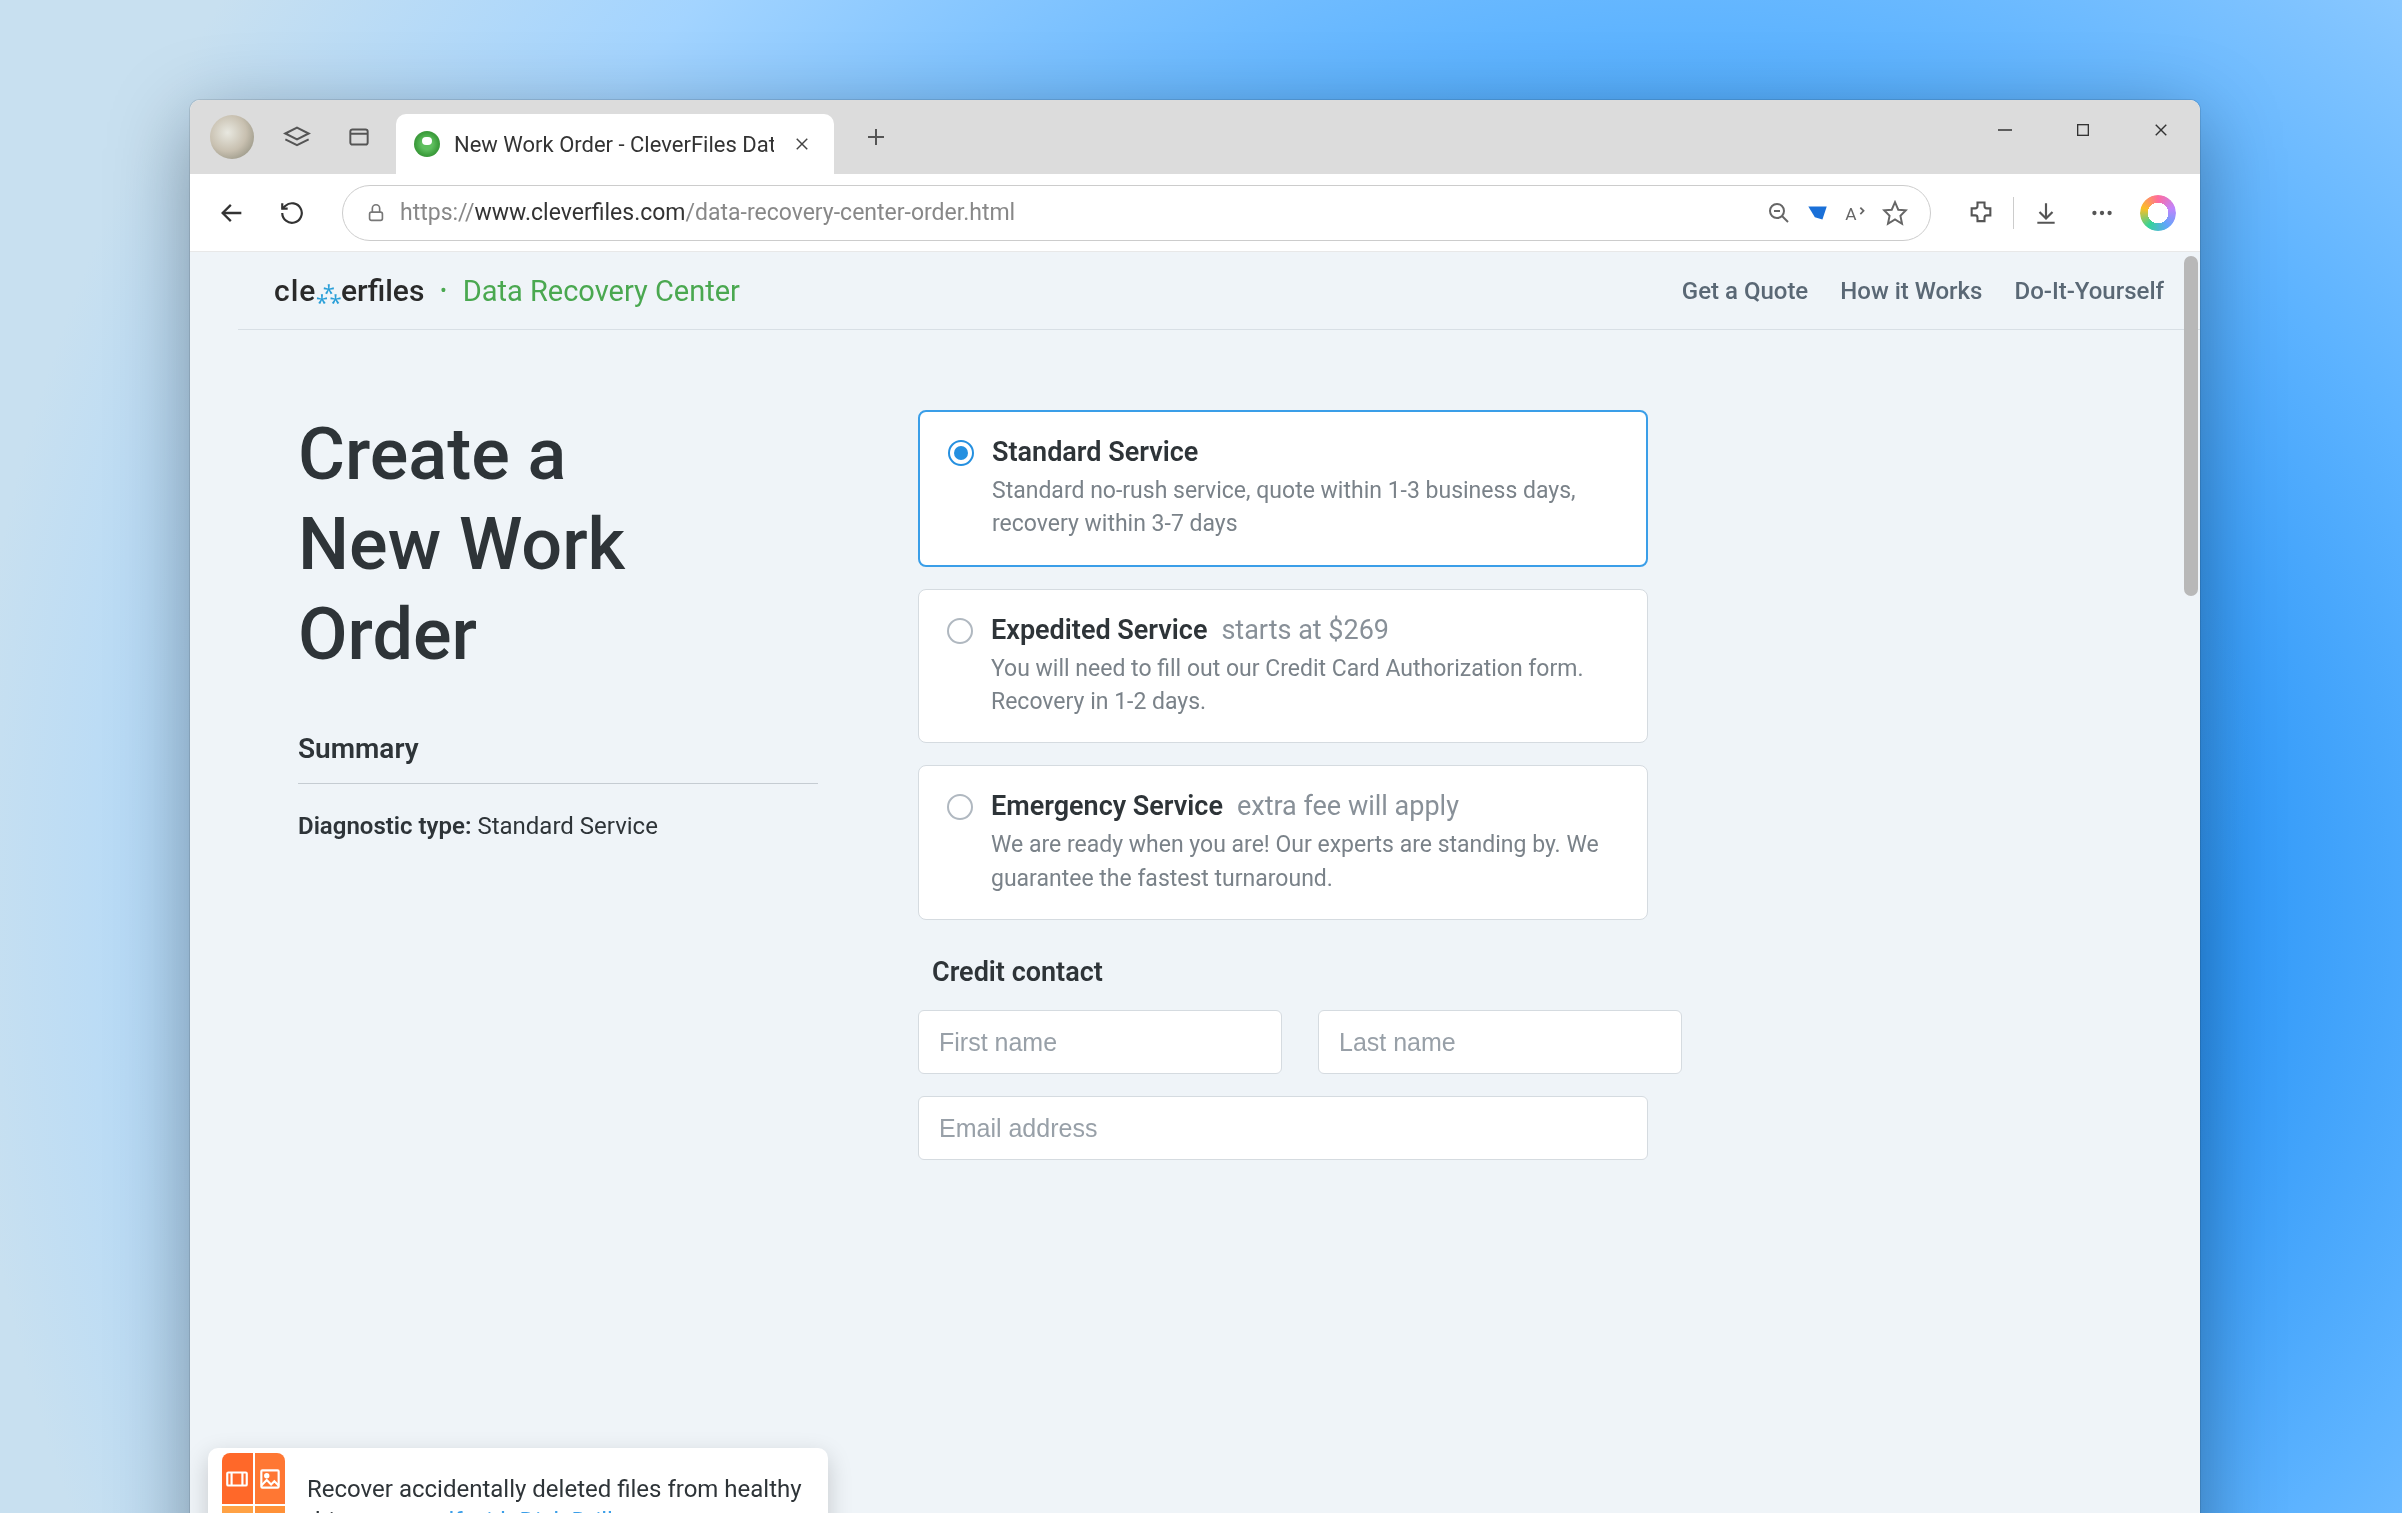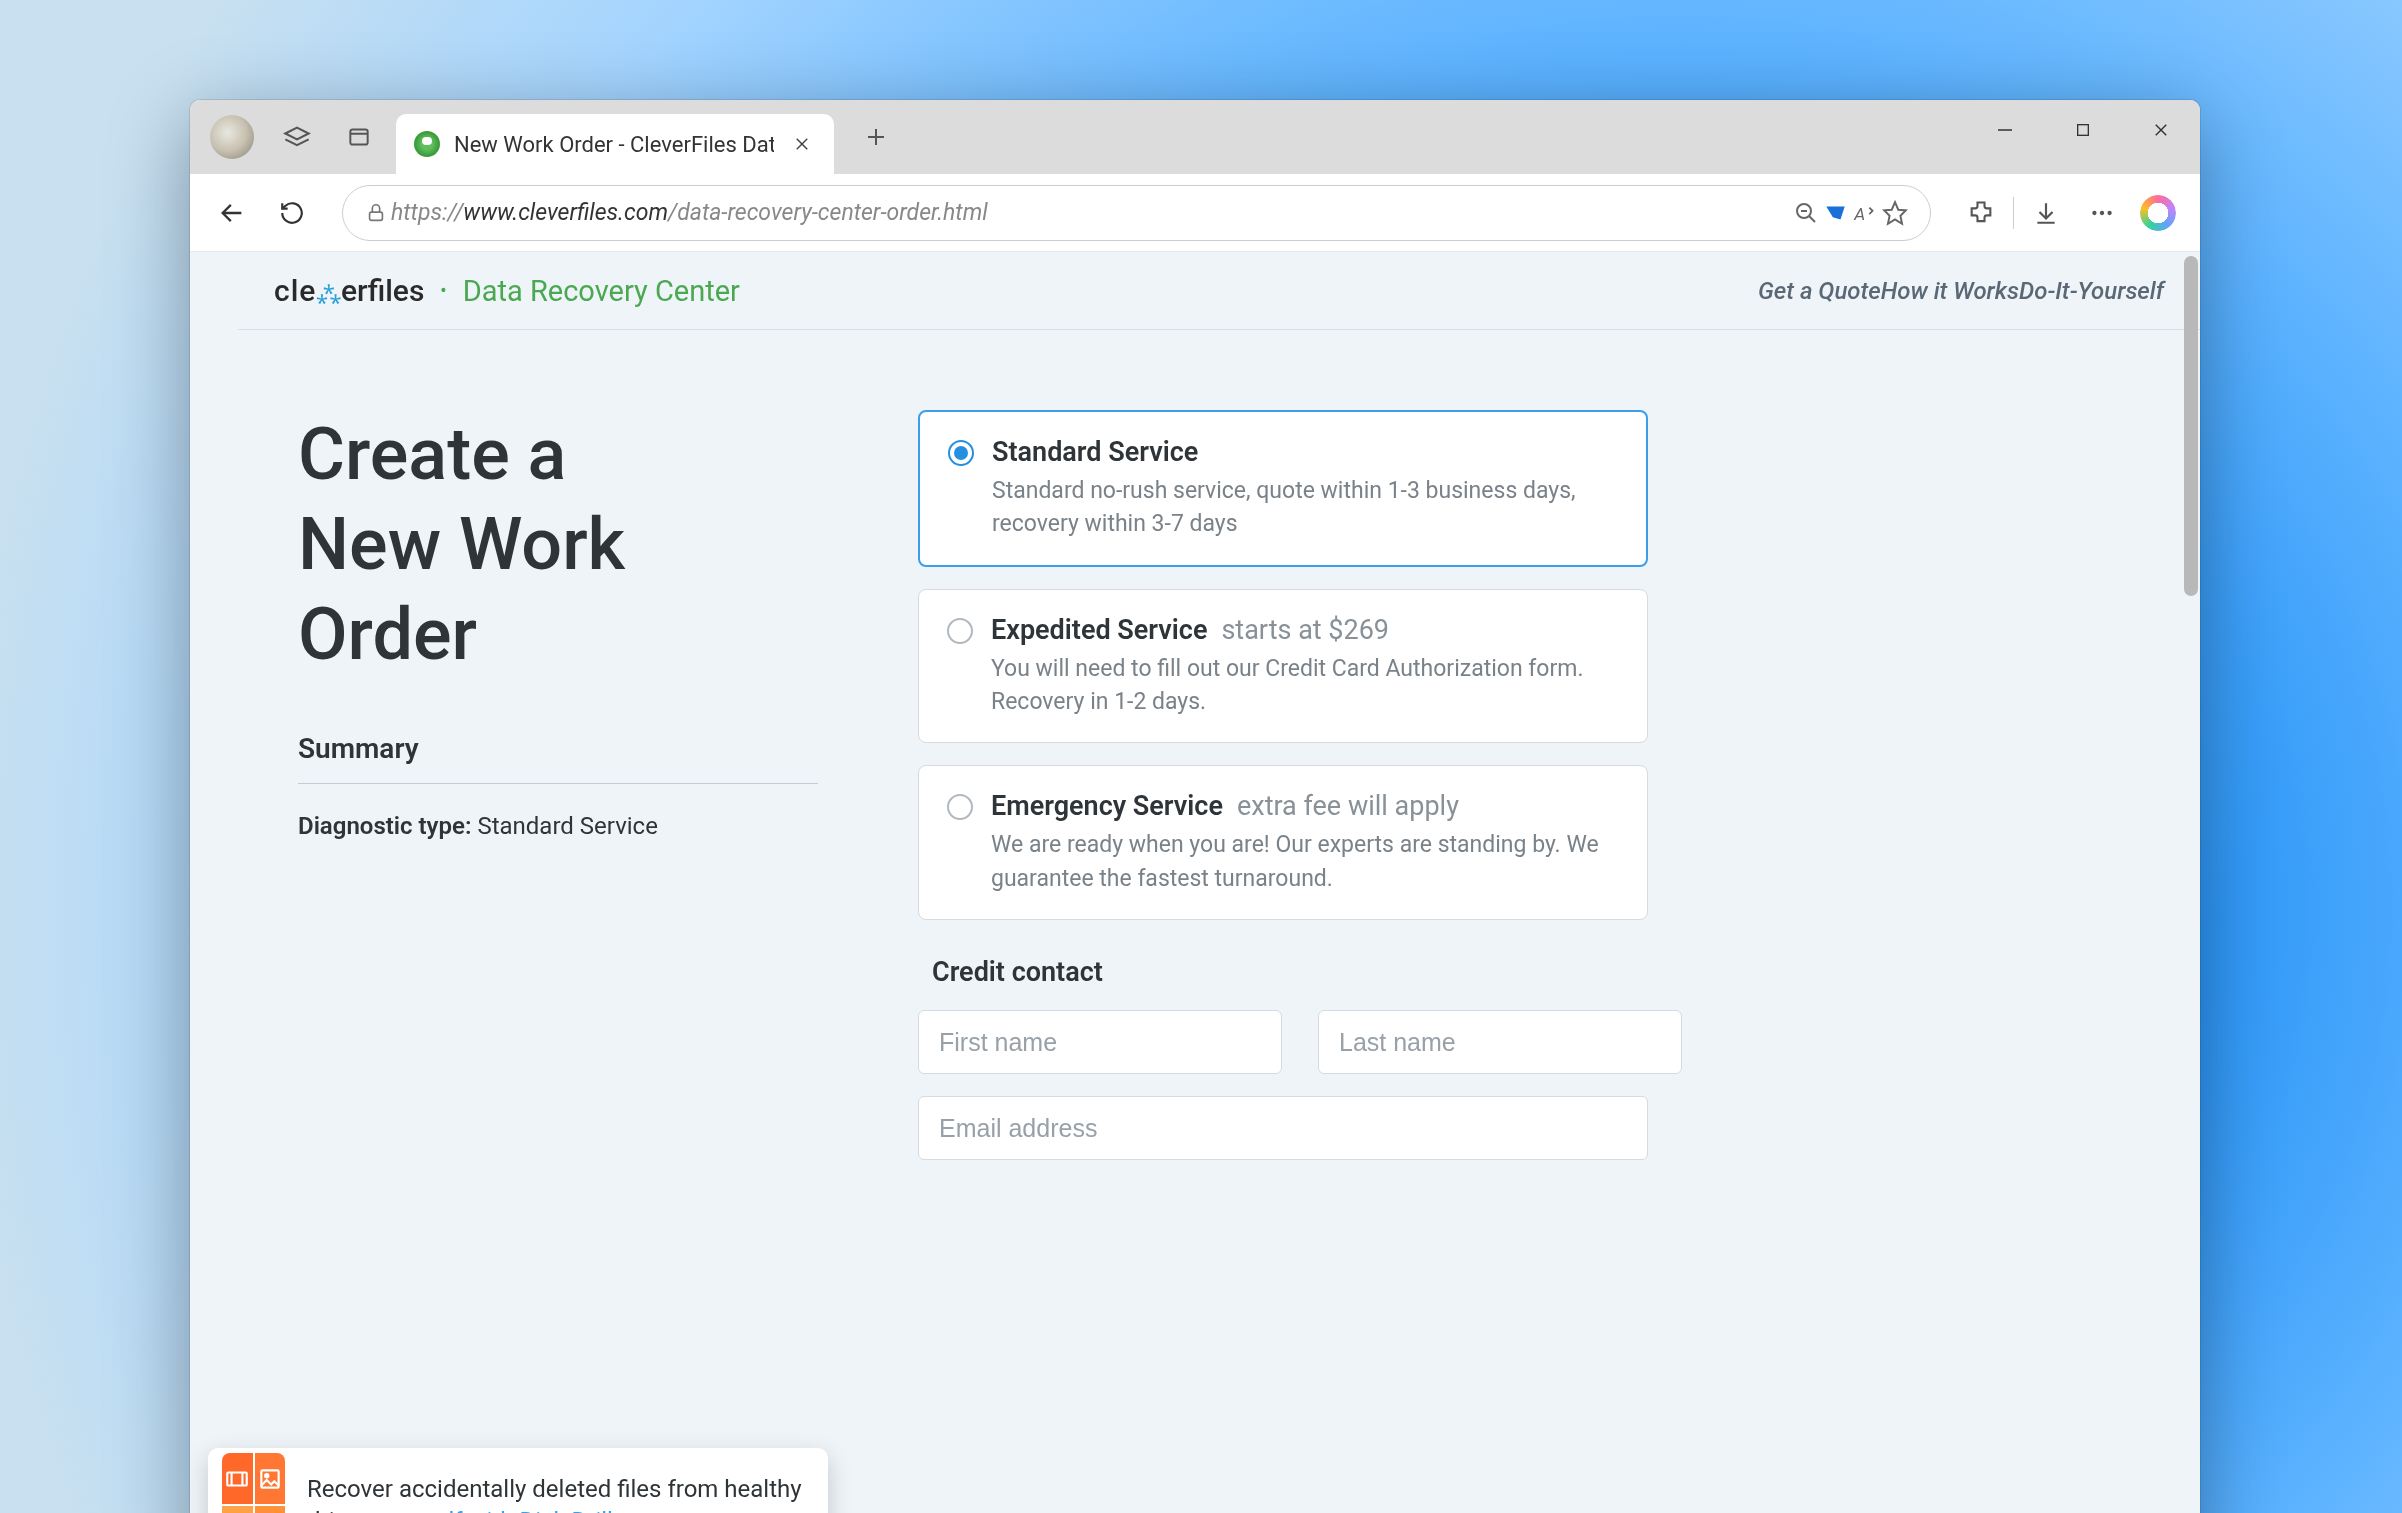--- a/index.html
+++ b/index.html
@@ -146,22 +146,21 @@
 .address-bar {
   flex: 1;
   height: 56px;
   background: #fff;
   border: 1px solid #ccc;
   border-radius: 28px;
   display: flex;
   align-items: center;
   padding: 0 22px;
   margin: 0 14px;
-  gap: 4px;
-  font-style: italic;
+  gap: 13px;
 }
 .lock-icon { color: #777; }
 .url-text {
   font-size: 23px;
   color: #888;
   flex: 1;
 }
 .url-dark { color: #333; }
 .toolbar-right {
   display: flex;
@@ -206,21 +205,21 @@
   font-weight: 500;
 }
 .logo-clever { color: #2a2a2a; letter-spacing: 1px; }
 .logo-v { color: #2a9fd8; font-size: 22px; }
 .logo-files { color: #2a2a2a; }
 .logo-dot { color: #4aa850; font-size: 18px; margin: 0 6px; }
 .logo-drc { color: #4aa850; font-size: 29px; font-weight: 400; }
 .nav-links {
   margin-left: auto;
   display: flex;
-  font-style: italic;
+  gap: 32px;
 }
 .nav-link {
   font-size: 24px;
   color: #5a6875;
   cursor: pointer;
   font-weight: 500;
 }
 .page-body {
   display: flex;
   padding: 80px 60px 40px 60px;

